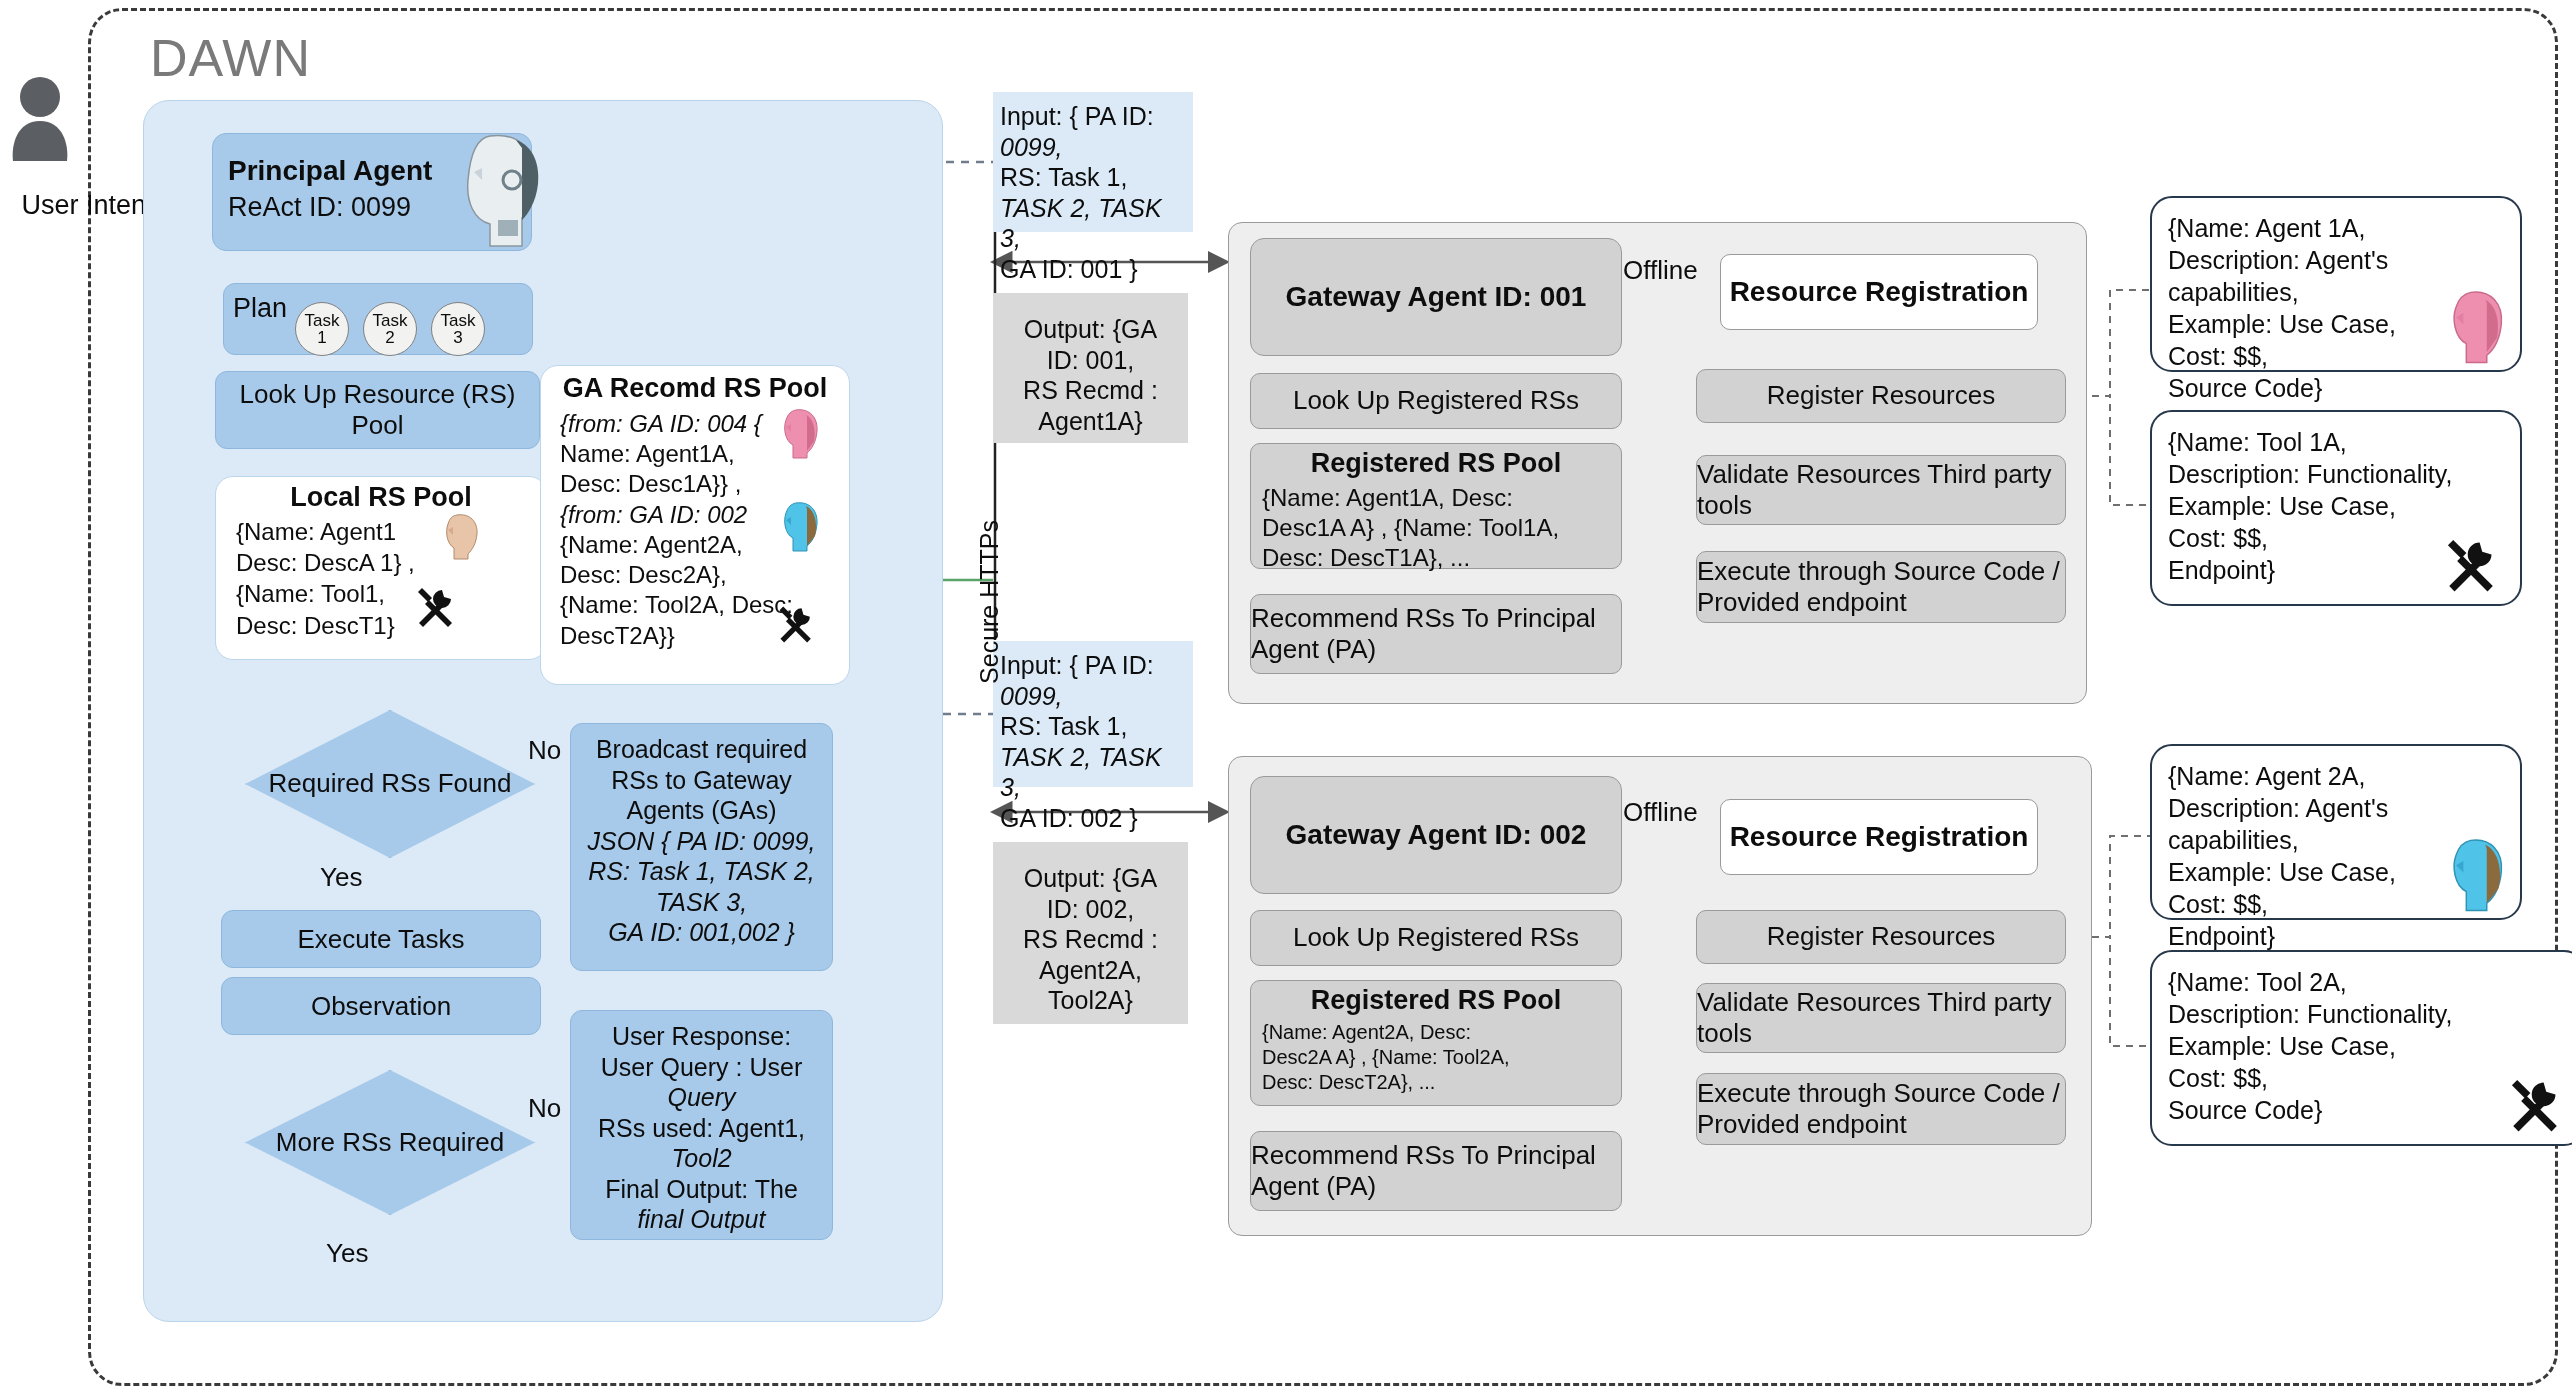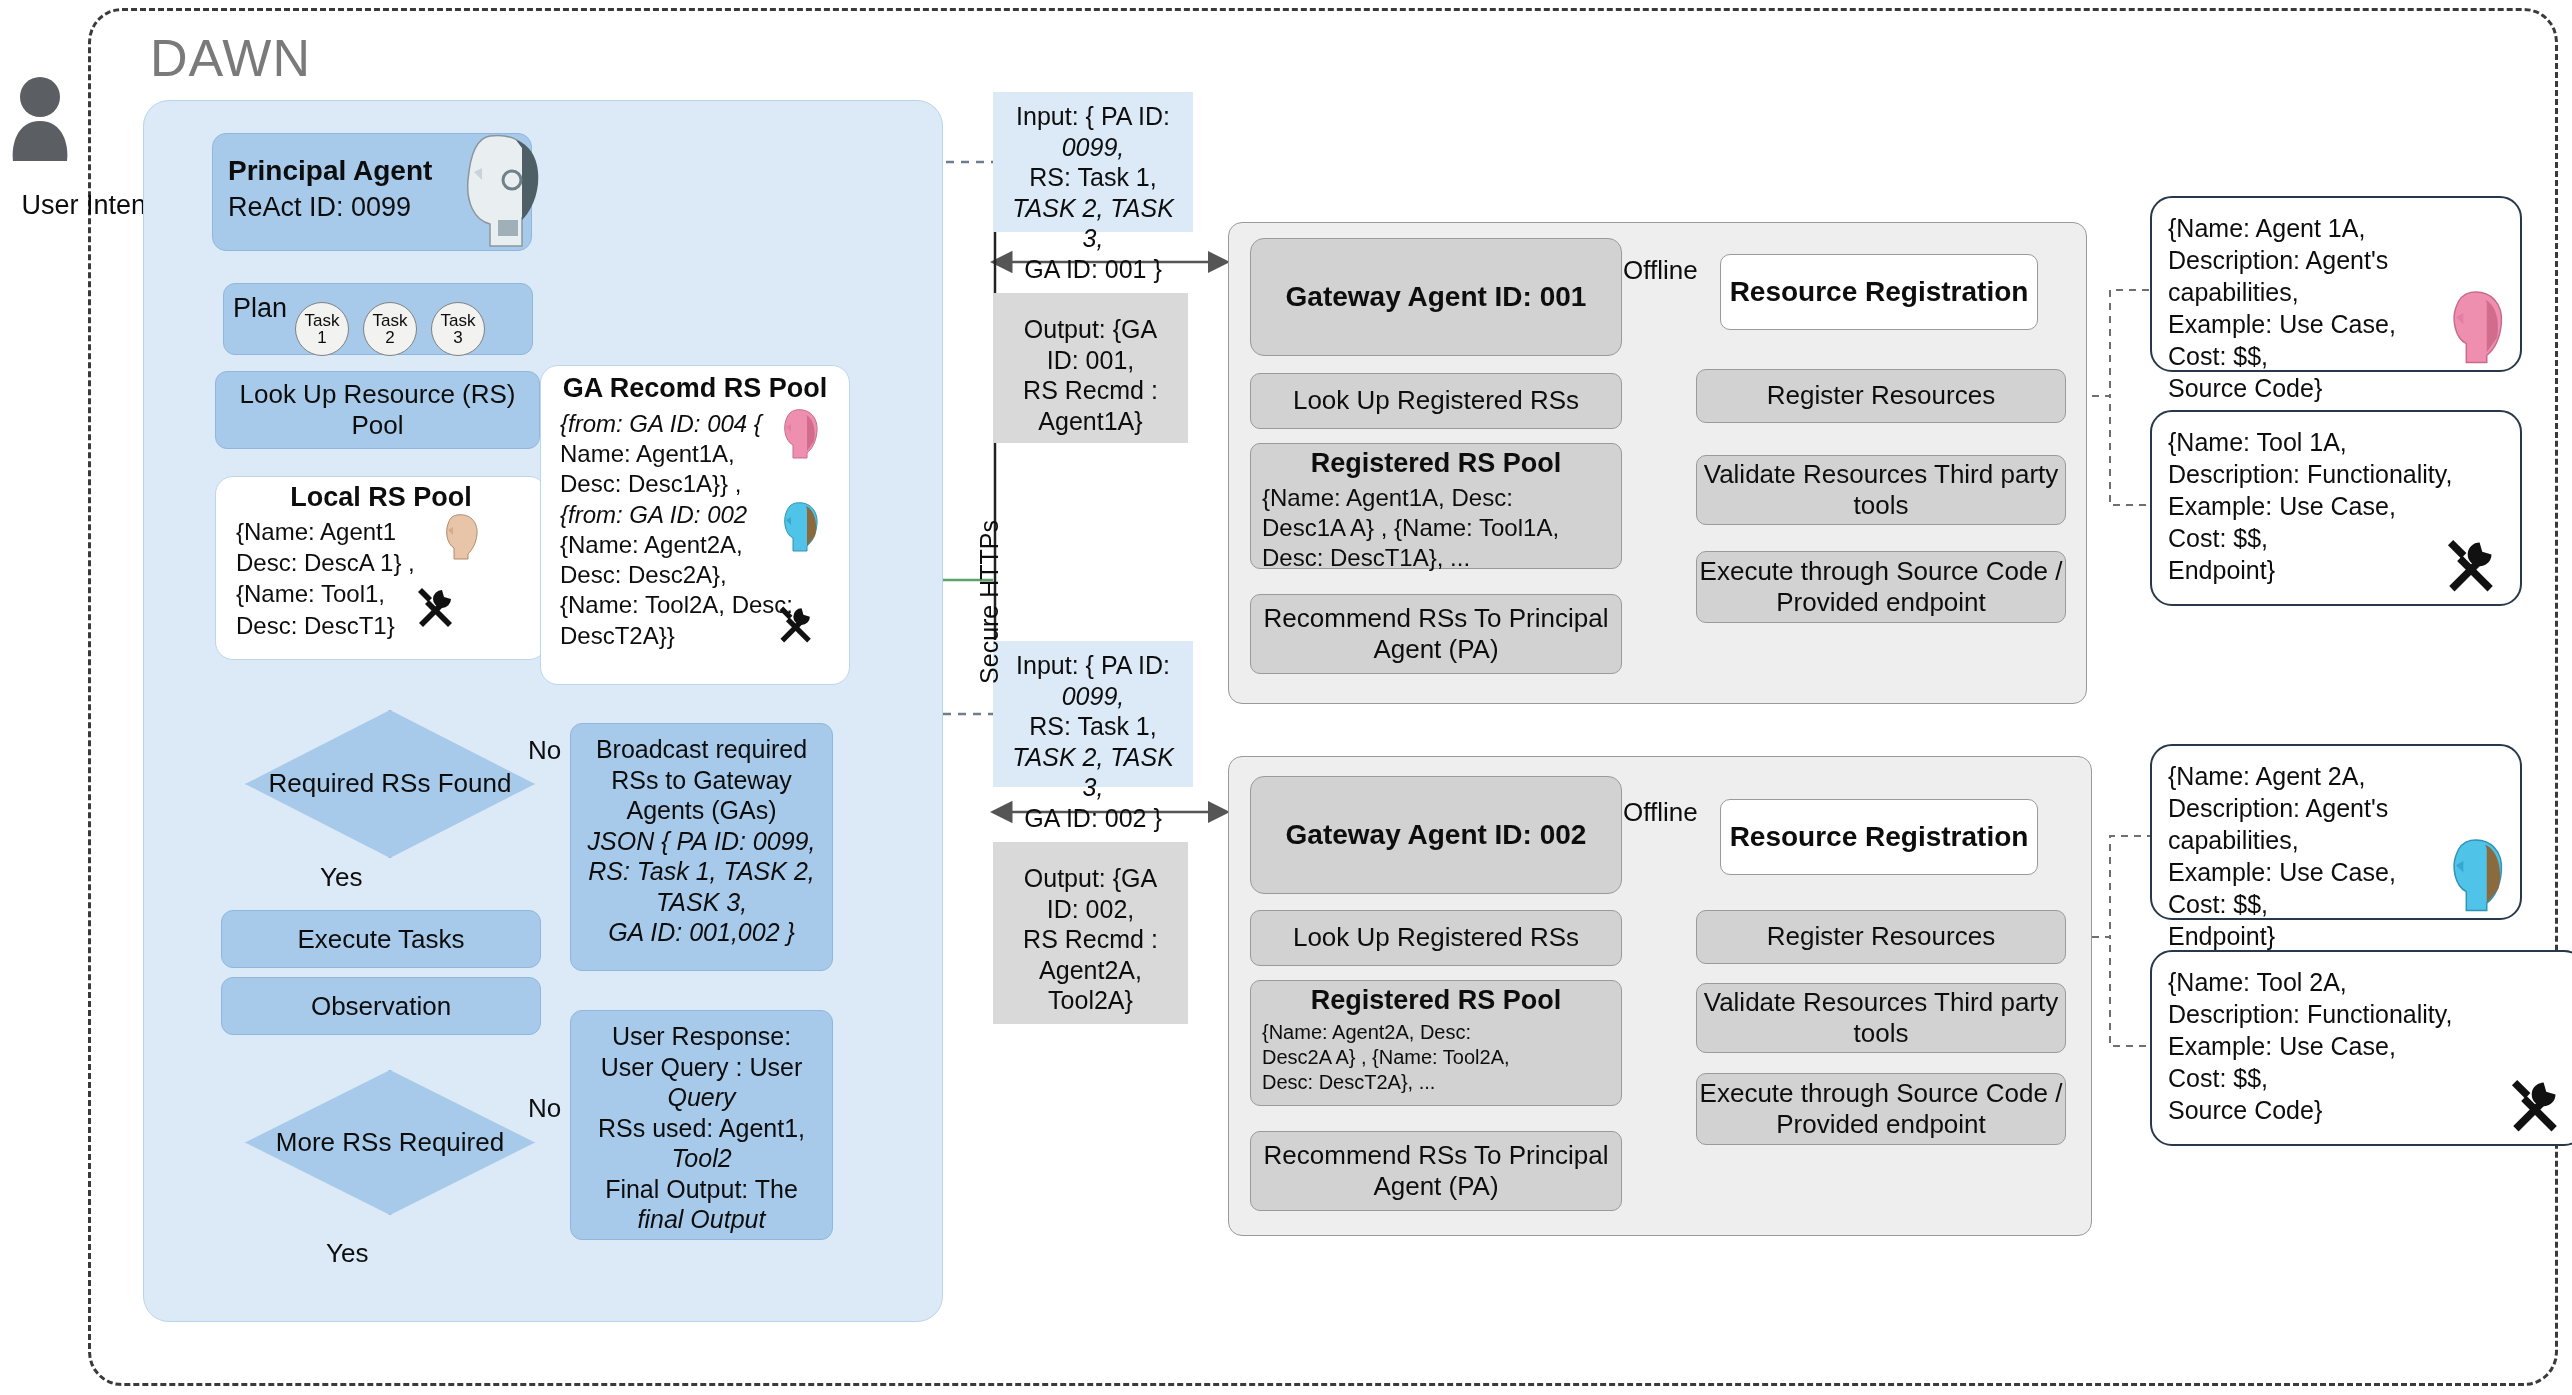--- a/index.html
+++ b/index.html
@@ -63,37 +63,37 @@
      font-size:25px;line-height:1.22;padding:10px 12px;align-items:flex-start;}
   #response-box{left:570px;top:1010px;width:263px;height:230px;
      font-size:25px;line-height:1.22;padding:10px 12px;align-items:flex-start;}
 
   .lbl{font-size:26px;}
   #lbl-yes1{left:320px;top:862px;} #lbl-no1{left:528px;top:735px;}
   #lbl-yes2{left:326px;top:1238px;} #lbl-no2{left:528px;top:1093px;}
 
   
   .msg-blue{background:#dceaf7;border:1px solid #dceaf7;font-size:25px;
-     line-height:1.22;text-align:center;padding:8px 6px;}
+     line-height:1.22;padding:8px 6px;}
   .msg-grey{background:#d9d9d9;border:1px solid #d9d9d9;font-size:25px;
      line-height:1.22;text-align:center;padding:20px 6px;}
   #msg-in-1{left:993px;top:92px;width:200px;height:140px;}
   #msg-out-1{left:993px;top:293px;width:195px;height:150px;}
   #msg-in-2{left:993px;top:641px;width:200px;height:146px;}
   #msg-out-2{left:993px;top:842px;width:195px;height:182px;}
   #secure-label{left:975px;top:520px;font-size:25px;
      writing-mode:vertical-rl;transform:rotate(180deg);}
 
   
   .ga-panel{background:#eeeeee;border:1px solid #9a9a9a;border-radius:14px;}
   #ga1-panel{left:1228px;top:222px;width:859px;height:482px;}
   #ga2-panel{left:1228px;top:756px;width:864px;height:480px;}
 
   .grey-box{background:#d2d2d2;border:1px solid #9a9a9a;border-radius:10px;
-     display:flex;align-items:center;justify-content:center;text-align:center;
+     display:flex;align-items:center;justify-content:center;text-align:left;
      font-size:26px;line-height:1.2;}
   .grey-head{background:#d2d2d2;border:1px solid #9a9a9a;border-radius:14px;
      display:flex;align-items:center;justify-content:center;text-align:center;
      font-size:28px;font-weight:bold;line-height:1.2;}
   .white-head{background:#ffffff;border:1px solid #9a9a9a;border-radius:10px;
      display:flex;align-items:center;justify-content:center;text-align:center;
      font-size:28px;font-weight:bold;line-height:1.2;}
 
   #ga1-head{left:1250px;top:238px;width:372px;height:118px;}
   #ga1-lookup{left:1250px;top:373px;width:372px;height:56px;}

